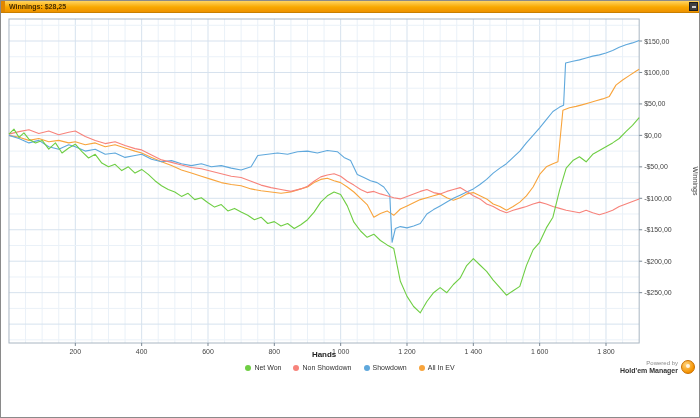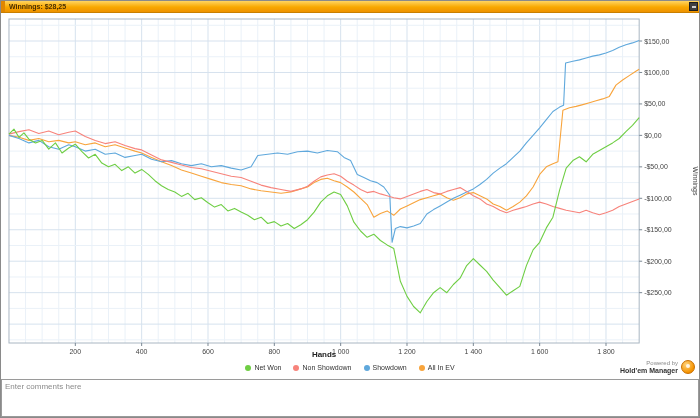--- a/index.html
+++ b/index.html
@@ -180,14 +180,13 @@
       </div>
     <div class="powered">
       <div class="powered-text">
         <span class="powered-line1">Powered by</span>
         <span class="powered-line2">Hold'em Manager</span>
       </div>
       <div class="logo"></div>
     </div>
   </div>
 
-  <textarea class="comments" placeholder="Enter comments here" style=""></textarea>
 </div>
 
 </body></html>

